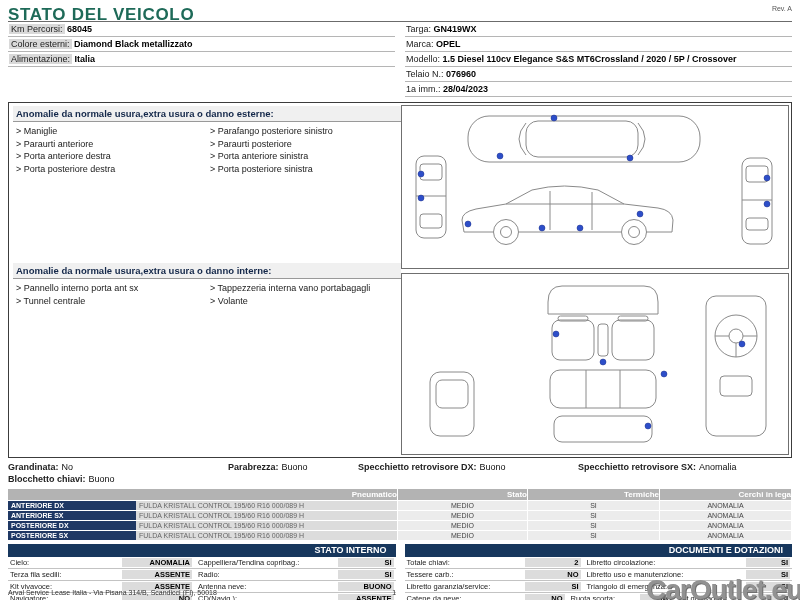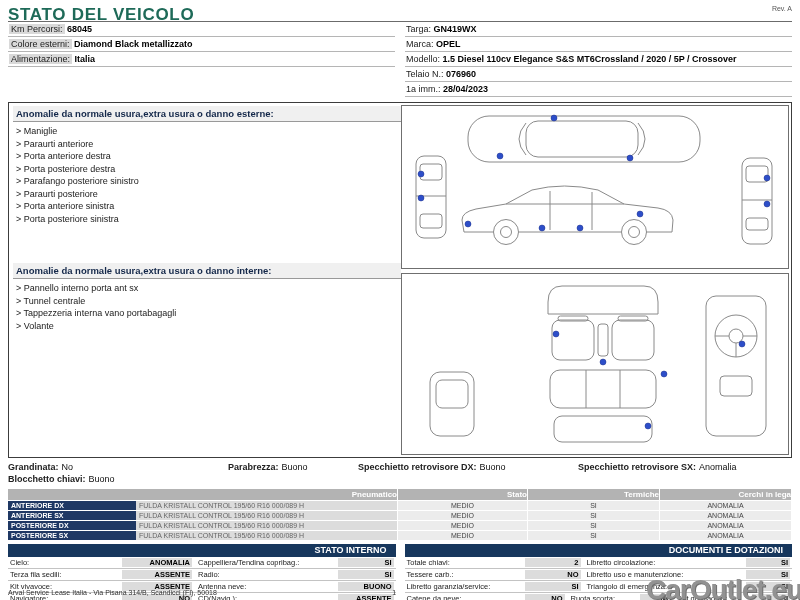--- a/index.html
+++ b/index.html
@@ -18,21 +18,21 @@
   .info-row { border-bottom:1px solid #b5b5b5; padding:2px 1px 1px; font-size:9px; line-height:11px; min-height:13px; }
   .lbl { color:#222; }
   .gl { background:#d9d9d9; padding:0 2px; }
   .val { font-weight:bold; color:#000; }
 
   
   .main-box { position:relative; margin-top:5px; height:356px; border:1px solid #3c3c3c; background:#fff; }
   .anom-left { width:396px; height:100%; padding:2px 4px; }
   .anom-sec.ext { height:156px; }
   .anom-hdr { font-weight:bold; font-size:9.5px; color:#14284a; background:#f0f0f0; border-bottom:1px solid #999; padding:2px 3px; margin:1px 0 3px; }
-  .anom-cols { display:flex;flex-direction:column; }
+  .anom-cols { display:flex; }
   .anom-col { width:50%; font-size:9px; line-height:12.5px; padding-left:3px; color:#1a1a1a; }
   .diagram-box { position:absolute; right:2px; width:388px; border:1px solid #6f6f6f; background:#fff; overflow:hidden; }
   .diag-ext { top:2px; height:164px; }
   .diag-int { top:170px; height:182px; }
   svg .ln { stroke:#8a8a8a; fill:none; stroke-width:1; }
   svg .dot { fill:#2d4ec9; stroke:#1b2f8a; stroke-width:.5; }
 
   
   .summary { margin-top:4px; font-size:9px; }
   .sum-row { display:flex; line-height:11px; margin-bottom:1px; }

